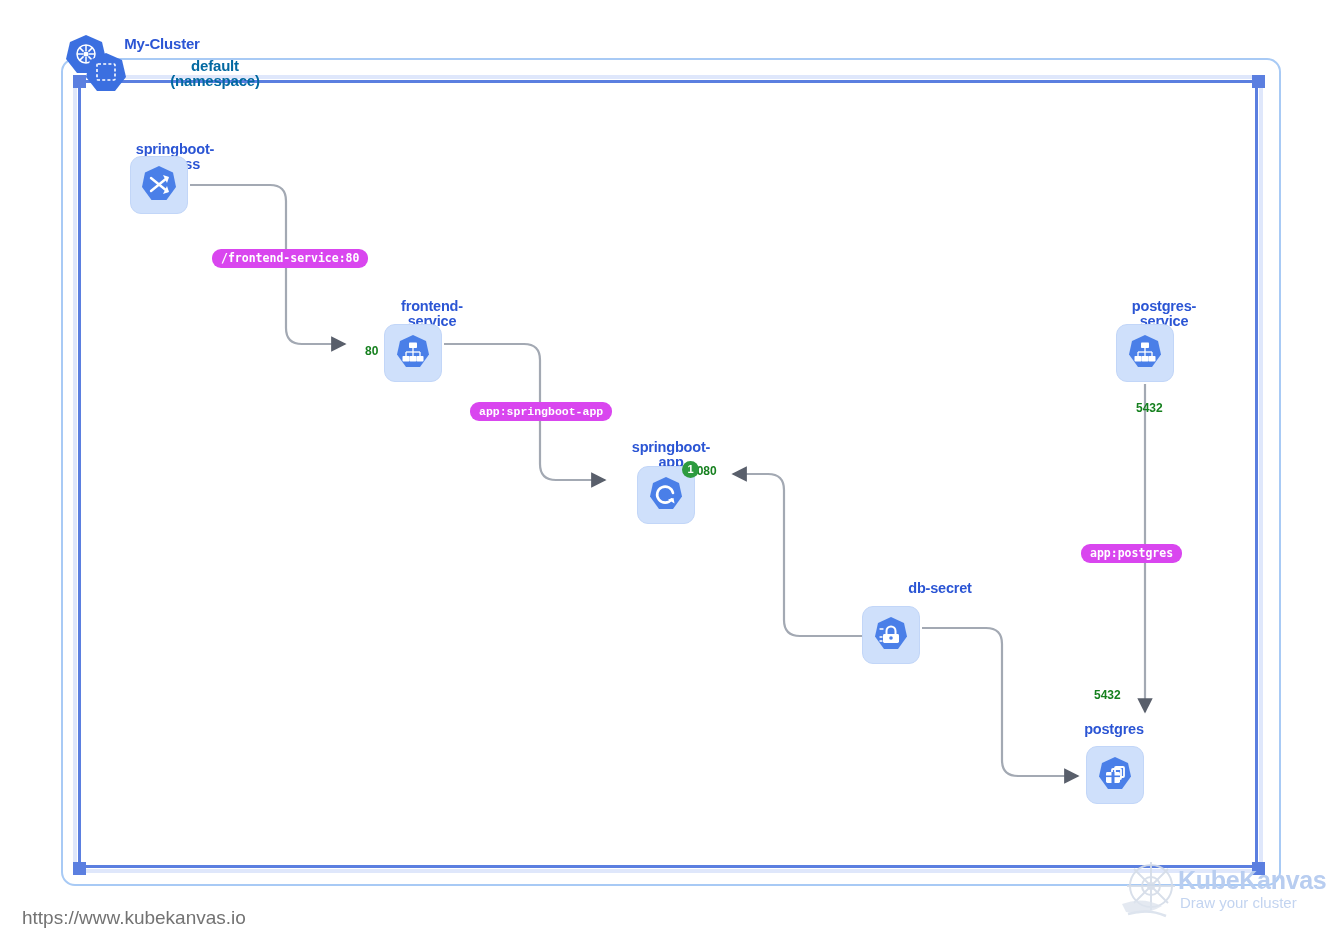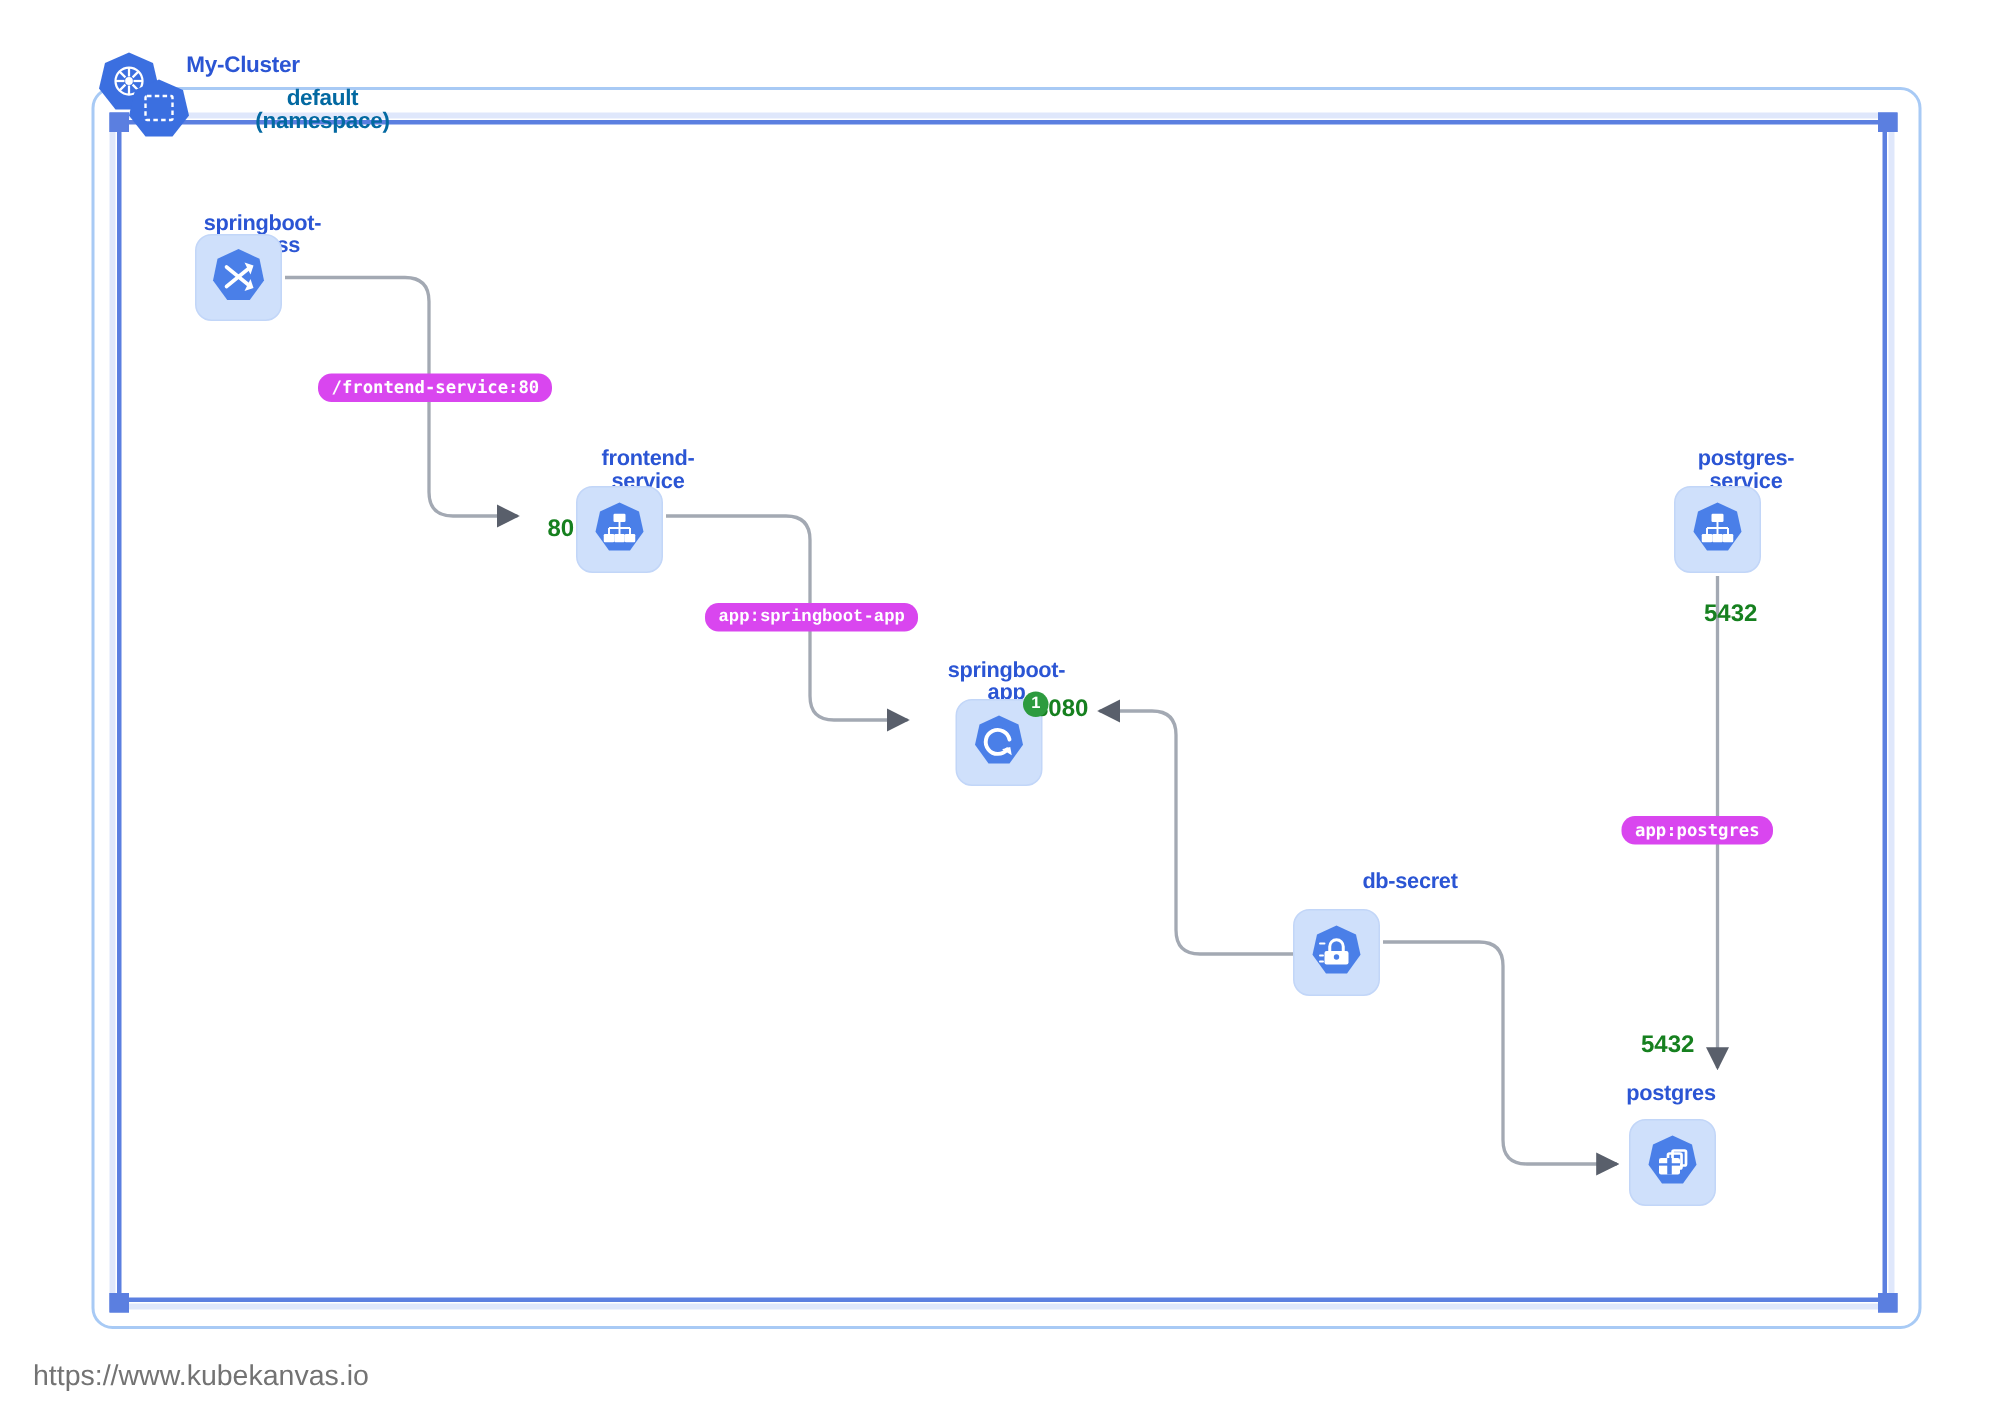--- a/index.html
+++ b/index.html
@@ -123,21 +123,21 @@
     line-height: 14.5px;
     text-align: center;
     letter-spacing: -0.2px;
     white-space: normal;
   }
 
   
   .port {
     position: absolute;
     color: #16801f;
-    font-size: 16px;
+    font-size: 12px;
     font-weight: bold;
     letter-spacing: 0px;
     white-space: nowrap;
   }
   .replica-badge {
     position: absolute;
     width: 17px;
     height: 17px;
     border-radius: 50%;
     background: #2d9b3f;
@@ -353,16 +353,33 @@
       <rect x="12" y="21.5" width="14" height="1.6" fill="#4a7fe8"></rect>
       <rect x="17.5" y="18" width="3" height="11" fill="#4a7fe8"></rect>
     </svg>
   </div>
   <div class="port" style="left:1094px; top:688px;">5432</div>
 
   <div class="edge-label" style="left:212px; top:249px;">/frontend-service:80</div>
   <div class="edge-label" style="left:470px; top:402px;font-family:Liberation Mono, monospace;">app:springboot-app</div>
   <div class="edge-label" style="left:1081px; top:544px;">app:postgres</div>
 
+  <div class="watermark">
+    <svg width="70" height="72" viewBox="0 0 70 72" style="position:absolute;left:0;top:2px;">
+      <g stroke="#d4dce8" stroke-width="2" fill="none" opacity="0.9">
+        <circle cx="33" cy="28" r="21"></circle>
+        <circle cx="33" cy="28" r="9"></circle>
+        <circle cx="33" cy="28" r="3" fill="#d4dce8"></circle>
+        <line x1="33" y1="4" x2="33" y2="52"></line>
+        <line x1="9" y1="28" x2="57" y2="28"></line>
+        <line x1="16" y1="11" x2="50" y2="45"></line>
+        <line x1="50" y1="11" x2="16" y2="45"></line>
+      </g>
+      <path d="M 4 46 Q 24 38 44 48 Q 28 58 8 54 Z" fill="#dde4ee" opacity="0.8"></path>
+      <path d="M 10 56 Q 30 50 48 58" stroke="#dde4ee" stroke-width="2.5" fill="none"></path>
+    </svg>
+    <div class="wm-title">KubeKanvas</div>
+    <div class="wm-sub">Draw your cluster</div>
+  </div>
 
   <div class="site-url">https://www.kubekanvas.io</div>
 
 </div>
 
 </body></html>

